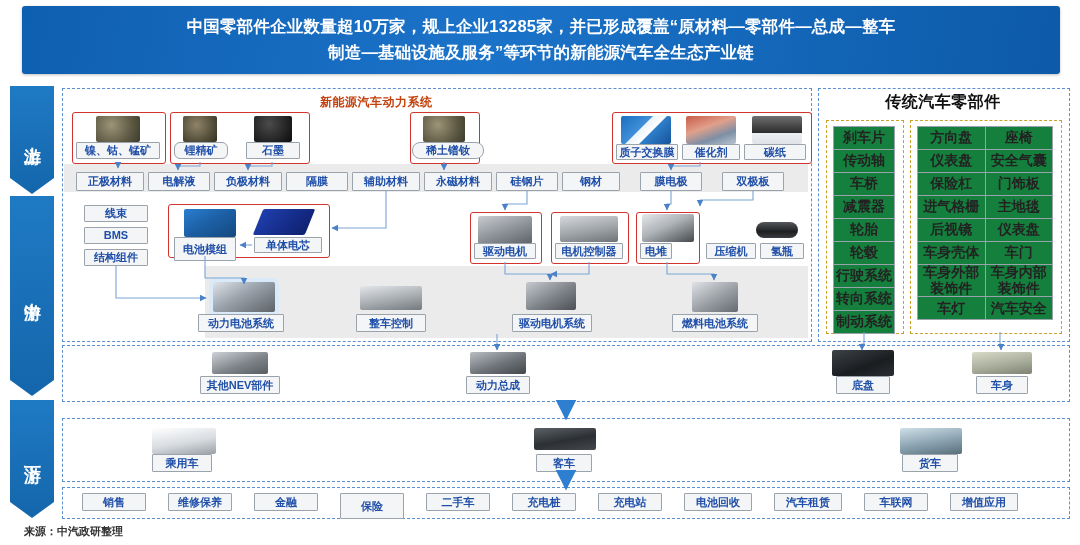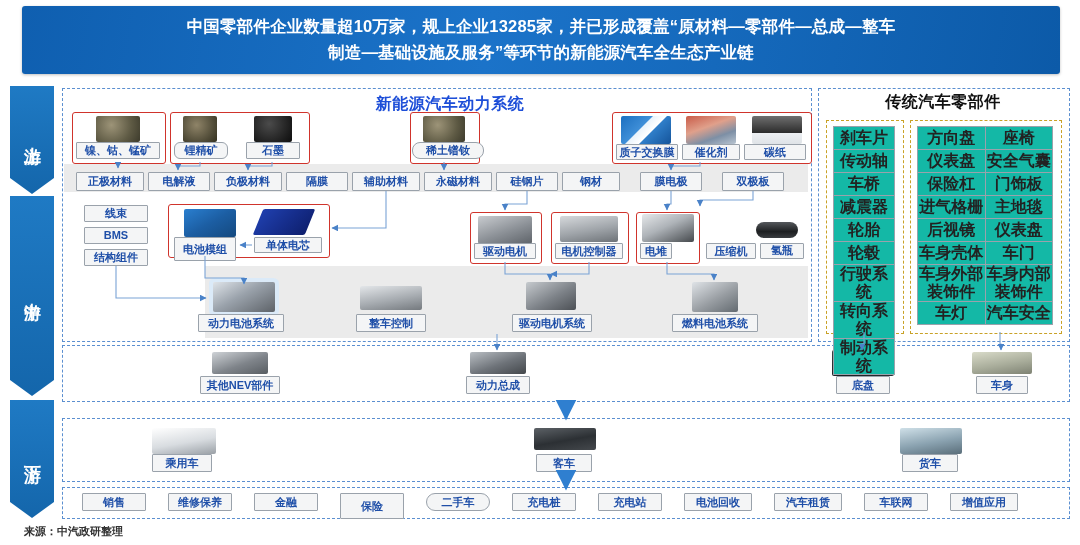--- a/index.html
+++ b/index.html
@@ -49,36 +49,36 @@
     display:flex;align-items:center;justify-content:center;
     text-align:center;line-height:1.15;border-radius:1px;
     white-space:nowrap;
   }
 
   
   .redbox{position:absolute;border:1.3px solid #d0342c;border-radius:3px;background:transparent;}
 
   
   .secTitle{
-    position:absolute;color:#1d4ed8;font-weight:bold;font-size:16px;
-    text-align:center;letter-spacing:.5px;
+    position:absolute;color:#c2410c;font-weight:bold;font-size:12px;
+    text-align:left;letter-spacing:.5px;
   }
   .secTitleDark{
     position:absolute;color:#111;font-weight:bold;font-size:16px;
     text-align:center;letter-spacing:.5px;
   }
 
   
   .thumb{position:absolute;border-radius:2px;background-size:cover;}
 
   
   .tpTable{position:absolute;border-collapse:collapse;}
   .tpTable td{
-    border:1px solid #9aa2ab;background:#14b8a6;color:#222;
-    font-weight:bold;font-size:16px;text-align:center;
+    border:1px solid #9aa2ab;background:#15803d;color:#222;
+    font-weight:bold;font-size:14px;text-align:center;
     padding:0;line-height:1.12;
   }
   .dashedCol{position:absolute;border:1.2px dashed #c9a227;}
 
   .src{
     position:absolute;left:24px;top:524px;color:#333;
     font-size:11px;font-weight:bold;
   }
   svg.wires{position:absolute;left:0;top:0;width:1080px;height:545px;pointer-events:none;}
 </style>
@@ -167,21 +167,21 @@
 
   <div class="thumb" style="left:478px;top:216px;width:54px;height:28px;background:linear-gradient(160deg,#c9ccd0,#8b9096 55%,#5d6268);"></div>
   <div class="thumb" style="left:560px;top:216px;width:58px;height:26px;background:linear-gradient(170deg,#d6d9dc,#9fa4a9 55%,#6d7277);"></div>
   <div class="thumb" style="left:642px;top:214px;width:52px;height:28px;background:linear-gradient(155deg,#e6e8ea,#aeb3b8 45%,#45494d);"></div>
   <div class="thumb" style="left:756px;top:222px;width:42px;height:16px;border-radius:8px;background:linear-gradient(180deg,#55585c,#1d1f21 60%,#3a3d40);"></div>
 
   <div class="chip" style="left:474px;top:243px;width:62px;height:16px;">驱动电机</div>
   <div class="chip" style="left:555px;top:243px;width:68px;height:16px;">电机控制器</div>
   <div class="chip" style="left:640px;top:243px;width:32px;height:16px;">电堆</div>
   <div class="chip" style="left:706px;top:243px;width:50px;height:16px;">压缩机</div>
-  <div class="chip" style="left:760px;top:243px;width:44px;height:16px;font-family:Liberation Mono, monospace;">氢瓶</div>
+  <div class="chip" style="left:760px;top:243px;width:44px;height:16px;">氢瓶</div>
 
   <div class="thumb" style="left:213px;top:282px;width:62px;height:30px;background:linear-gradient(150deg,#dfe4e9,#9aa2ab 45%,#5d6268);box-shadow:0 0 0 4px #dbeaf8;"></div>
   <div class="thumb" style="left:360px;top:286px;width:62px;height:24px;background:linear-gradient(170deg,#e3e6e9,#a7acb1 55%,#74797e);"></div>
   <div class="thumb" style="left:526px;top:282px;width:50px;height:28px;background:linear-gradient(150deg,#c6cace,#7d8288 55%,#4c5055);"></div>
   <div class="thumb" style="left:692px;top:282px;width:46px;height:30px;background:linear-gradient(150deg,#dfe3e7,#989da2 55%,#636a70);"></div>
 
   <div class="chip" style="left:198px;top:314px;width:86px;height:18px;">动力电池系统</div>
   <div class="chip" style="left:356px;top:314px;width:70px;height:18px;">整车控制</div>
   <div class="chip" style="left:512px;top:314px;width:80px;height:18px;">驱动电机系统</div>
   <div class="chip" style="left:672px;top:314px;width:86px;height:18px;">燃料电池系统</div>
@@ -201,21 +201,21 @@
   <div class="thumb" style="left:900px;top:428px;width:62px;height:26px;background:linear-gradient(170deg,#cfe0e8,#8aa2b0 55%,#5a6e7a);"></div>
 
   <div class="chip" style="left:152px;top:454px;width:60px;height:18px;">乘用车</div>
   <div class="chip" style="left:536px;top:454px;width:56px;height:18px;">客车</div>
   <div class="chip" style="left:902px;top:454px;width:56px;height:18px;">货车</div>
 
   <div class="chip" style="left:82px;top:493px;width:64px;height:18px;">销售</div>
   <div class="chip" style="left:168px;top:493px;width:64px;height:18px;">维修保养</div>
   <div class="chip" style="left:254px;top:493px;width:64px;height:18px;">金融</div>
   <div class="chip" style="left:340px;top:493px;width:64px;height:26px;">保险</div>
-  <div class="chip" style="left:426px;top:493px;width:64px;height:18px;border-radius:9px;">二手车</div>
+  <div class="chip" style="left:426px;top:493px;width:64px;height:18px;">二手车</div>
   <div class="chip" style="left:512px;top:493px;width:64px;height:18px;">充电桩</div>
   <div class="chip" style="left:598px;top:493px;width:64px;height:18px;">充电站</div>
   <div class="chip" style="left:684px;top:493px;width:68px;height:18px;">电池回收</div>
   <div class="chip" style="left:774px;top:493px;width:68px;height:18px;">汽车租赁</div>
   <div class="chip" style="left:864px;top:493px;width:64px;height:18px;">车联网</div>
   <div class="chip" style="left:950px;top:493px;width:68px;height:18px;">增值应用</div>
 
   <div class="dashedCol" style="left:826px;top:120px;width:76px;height:212px;"></div>
   <div class="dashedCol" style="left:910px;top:120px;width:150px;height:212px;"></div>
 

